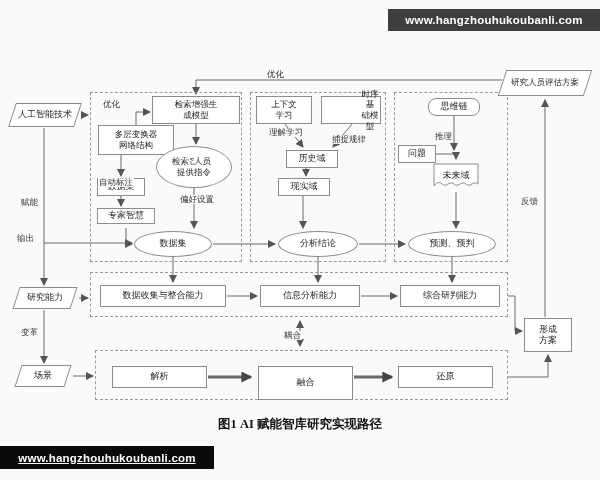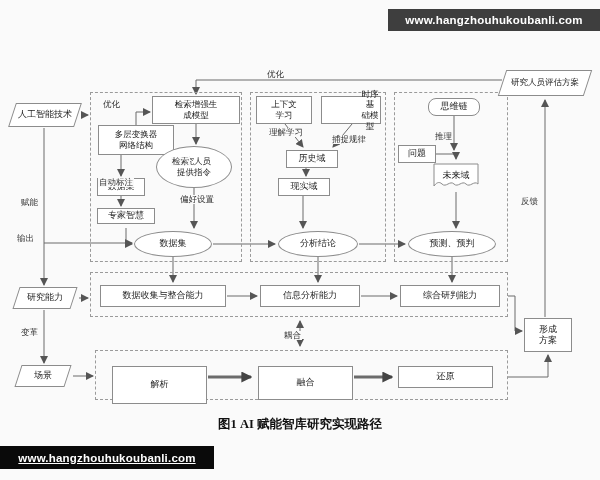--- a/index.html
+++ b/index.html
@@ -64,21 +64,21 @@
 
   [data-name="cot-box"]            { left:428px; top:98px;  width:52px; height:18px;border-radius:8px; }
   [data-name="question-box"]       { left:398px; top:145px; width:38px; height:18px; }
   [data-name="future-domain-node"] { left:432px; top:162px; width:48px; height:30px; }
   [data-name="predict-ellipse"]    { left:408px; top:231px; width:88px; height:26px; }
 
   [data-name="cap-collect-box"]    { left:100px; top:285px; width:126px; height:22px; }
   [data-name="cap-analyze-box"]    { left:260px; top:285px; width:100px; height:22px; }
   [data-name="cap-judge-box"]      { left:400px; top:285px; width:100px; height:22px; }
 
-  [data-name="parse-box"]          { left:112px; top:366px; width:95px; height:38px; }
+  [data-name="parse-box"]          { left:112px; top:366px; width:95px; height:22px; }
   [data-name="fuse-box"]           { left:258px; top:366px; width:95px; height:34px; }
   [data-name="restore-box"]        { left:398px; top:366px; width:95px; height:22px; }
 
   [data-name="form-plan-box"]      { left:524px; top:318px; width:48px; height:34px; }
 
   
   [data-name="optimize-top-label"]   { left:266px; top:70px;  }
   [data-name="feedback-label"]       { left:520px; top:197px; }
   [data-name="empower-label"]        { left:20px;  top:198px; }
   [data-name="output-label"]         { left:16px;  top:234px; }

